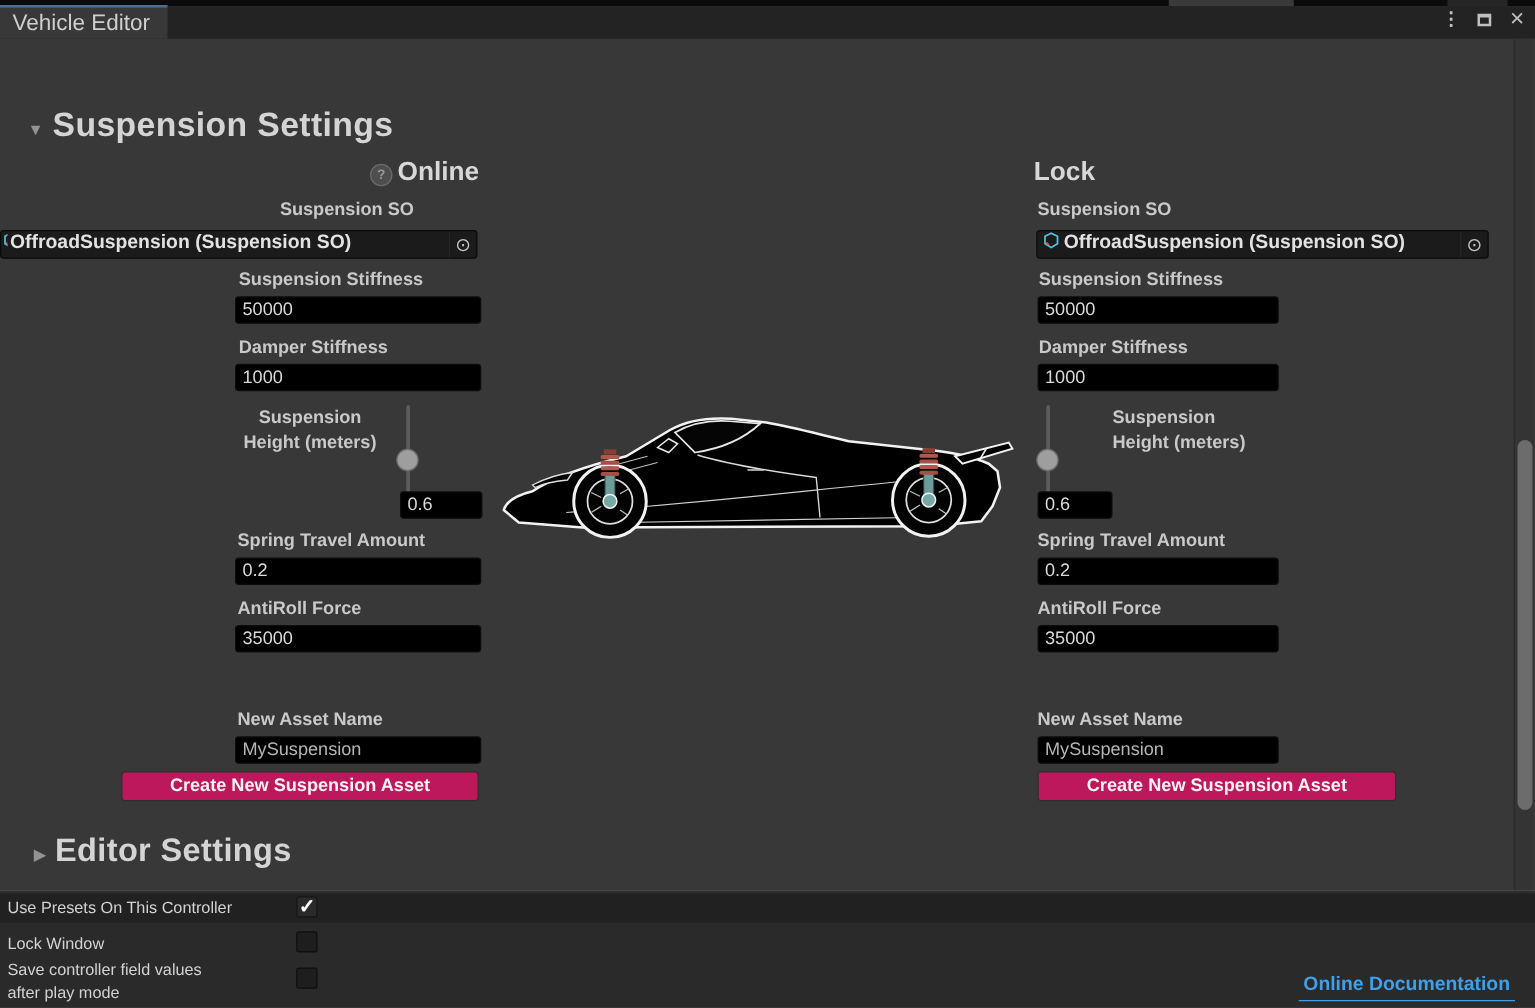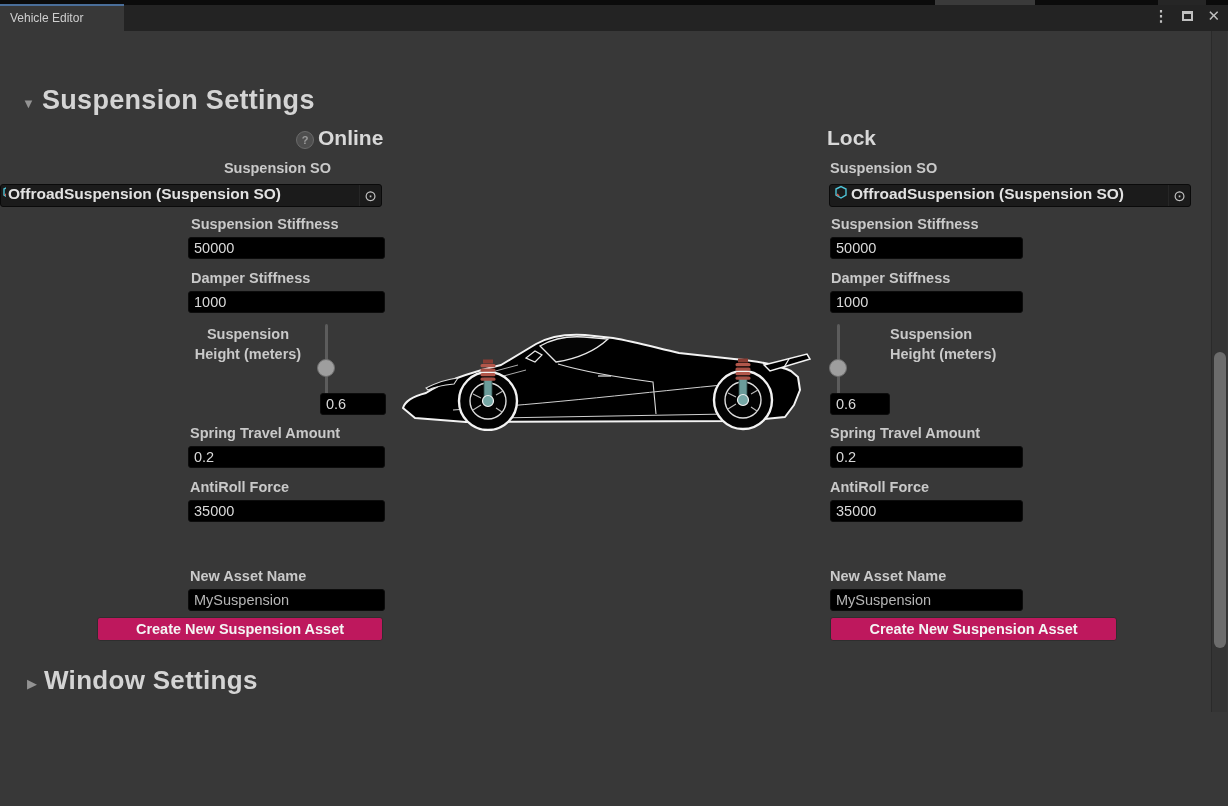--- a/index.html
+++ b/index.html
@@ -5,21 +5,21 @@
   html,body{margin:0;padding:0;background:#383838;}
   *{box-sizing:border-box;font-family:"Liberation Sans",sans-serif;}
   #window{position:relative;width:1228px;height:806px;background:#383838;overflow:hidden;}
 
   
   .top-strip{position:absolute;left:0;top:0;width:1228px;height:5px;background:#0b0b0b;}
   .strip-seg1{position:absolute;left:935px;top:0;width:100px;height:5px;background:#3a3a3a;}
   .strip-seg2{position:absolute;left:1158px;top:0;width:48px;height:5px;background:#262626;}
   .tab-row{position:absolute;left:0;top:5px;width:1228px;height:26px;background:#232323;}
   .tab{position:absolute;left:0;top:4px;height:27px;min-width:124px;background:#383838;
-       border-top:2px solid #4a6e99;color:#cfcfcf;font-size:12px;line-height:24px;
+       border-top:2px solid #4a6e99;color:#cfcfcf;font-size:18px;line-height:24px;
        padding:0 14px 0 10px;cursor:default;}
   .win-icons{position:absolute;right:8px;top:9px;display:flex;gap:14px;align-items:center;color:#bfbfbf;}
   .menu-dots{font-size:15px;font-weight:bold;line-height:14px;cursor:pointer;}
   .max-box{width:11px;height:10px;border:2px solid #bfbfbf;border-top-width:3px;cursor:pointer;}
   .close-x{font-size:15px;line-height:14px;cursor:pointer;}
 
   
   .status1{position:absolute;left:7px;top:37px;font-size:14.5px;font-weight:bold;letter-spacing:.3px;color:#15db15;}
   .status2{position:absolute;left:7px;top:61px;font-size:13.5px;font-weight:bold;letter-spacing:.2px;color:#d6d6d6;}
   .green{color:#15db15;}
@@ -216,20 +216,36 @@
       <circle cx="345" cy="72" r="5.5" fill="#76a8a6" stroke="#f2f2f2" stroke-width="1.2"></circle>
       <rect x="337.5" y="35" width="15" height="3.2" rx="1.5" fill="#b2574b"></rect>
       <rect x="337.5" y="39.5" width="15" height="3.2" rx="1.5" fill="#a64f44"></rect>
       <rect x="337.5" y="44" width="15" height="3.2" rx="1.5" fill="#b2574b"></rect>
       <rect x="337.5" y="48.5" width="15" height="3.2" rx="1.5" fill="#a64f44"></rect>
       <rect x="340" y="30.5" width="10" height="4" fill="#8a3d34"></rect>
     </g>
   </svg>
 
   <span class="foldout-arrow" style="left:27px;top:676px;">▶</span>
-  <div class="section-title" style="left:44px;top:665px;font-size:26px;">Window Settings</div>
-
+  <div class="section-title" style="left:44px;top:665px;font-size:26px;">Editor Settings</div>
+
+  <div class="footer">
+    <div class="footer-band"></div>
+    <div class="f-lbl" style="left:6px;top:5px;">Use Presets On This Controller</div>
+    <div class="chk" style="left:237px;top:4px;background:#2a2a2a;border-color:#161616;">
+      <span class="mark">✓</span>
+    </div>
+
+    <div class="f-lbl" style="left:6px;top:34px;">Lock Window</div>
+    <div class="chk" style="left:237px;top:32px;"></div>
+
+    <div class="f-lbl" style="left:6px;top:55px;">Save controller field values</div>
+    <div class="f-lbl" style="left:6px;top:73px;">after play mode</div>
+    <div class="chk" style="left:237px;top:61px;"></div>
+
+    <div class="doc-link">Online Documentation</div>
+  </div>
 
   <div class="scrollbar">
     <div class="scroll-thumb"></div>
   </div>
 
 </div>
 
 </body></html>

